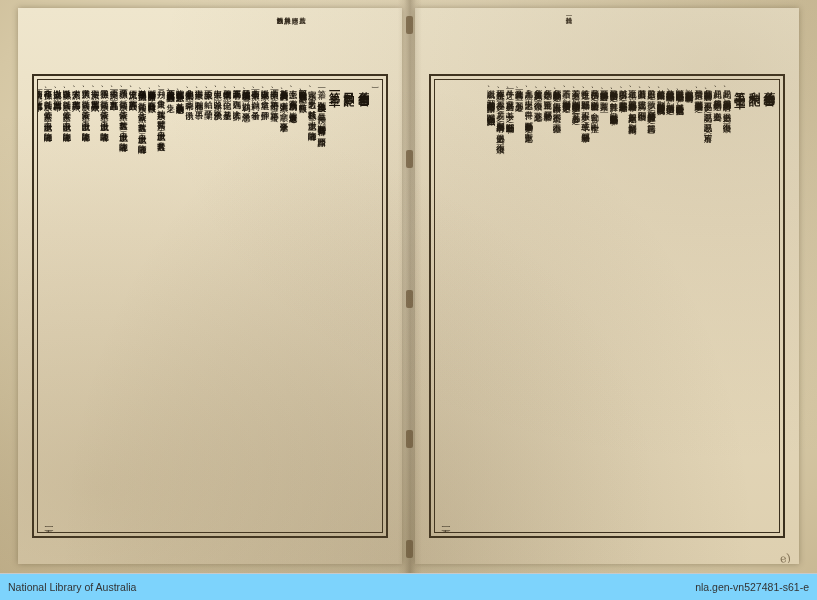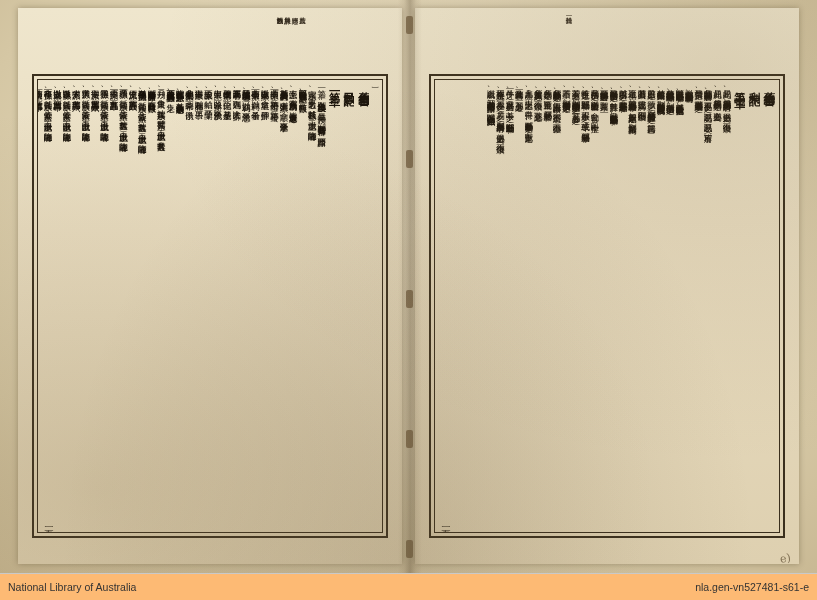--- a/index.html
+++ b/index.html
@@ -167,21 +167,21 @@
     transform: rotate(-8deg);
     opacity: .8;
   }
   
   #footer {
     position: absolute;
     left: 0;
     bottom: 0;
     width: 817px;
     height: 27px;
-    background: #fdba74;
+    background: #7dd3fc;
     border-top: 1px solid #c9c9c9;
     display: flex;
     align-items: center;
     justify-content: space-between;
     padding: 0 8px;
     box-sizing: border-box;
     font-family: "Liberation Sans", sans-serif;
     font-size: 10.5px;
     color: #333;
   }

